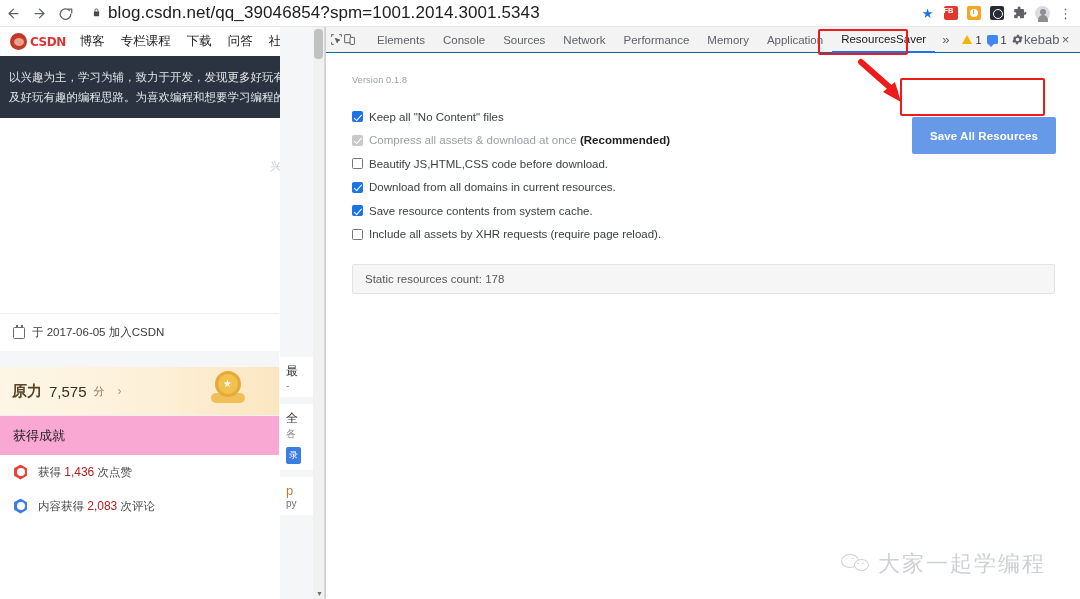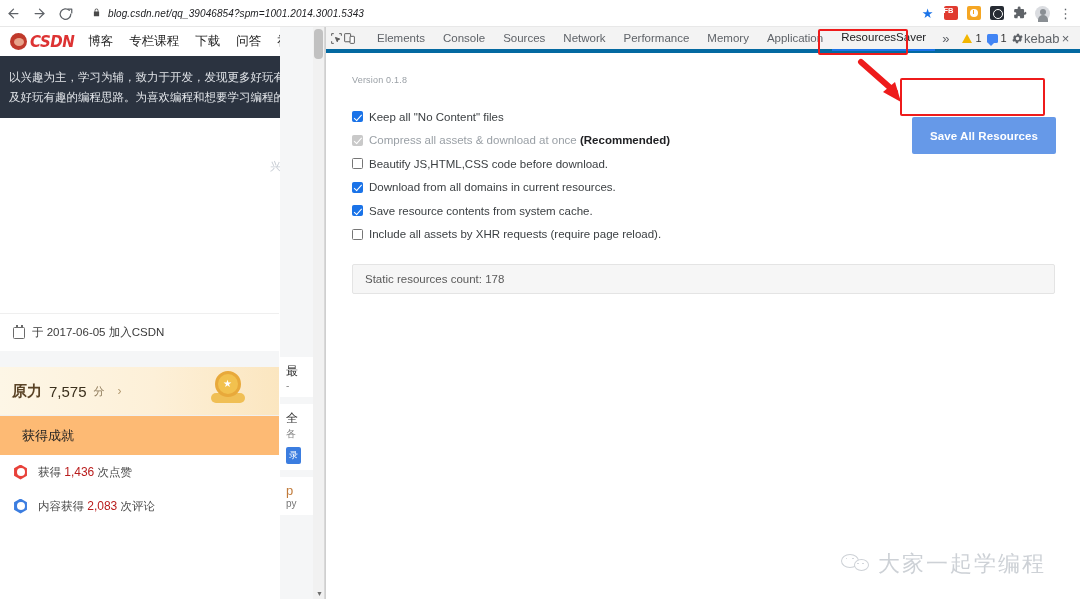--- a/index.html
+++ b/index.html
@@ -22,23 +22,22 @@
     width:26px; height:26px; display:flex; align-items:center; justify-content:center;
     color:#5f6368; font-size:15px; line-height:1; flex:none;
   }
   .nav-btn svg { display:block; }
   .omnibox {
     flex:1; height:20px; margin:0 6px 0 8px; display:flex; align-items:center;
     border-radius:10px; background:#fff; padding:0 6px;
   }
   .lock-ic { margin-right:7px; flex:none; }
   .url-text {
-    font-size:10px; color:#202124; white-space:nowrap; overflow:hidden;
+    font-size:17px; color:#202124; white-space:nowrap; overflow:hidden;
     letter-spacing:0.1px;
-    font-style:italic;
   }
   .ext-icons { display:flex; align-items:center; gap:4px; padding-right:5px; }
   .ext-ic { width:19px; height:19px; display:flex; align-items:center; justify-content:center; border-radius:3px; flex:none; }
   .ic-star { color:#1a73e8; font-size:13px; }
   .ic-red { background:#e03a2f; color:#fff; font-size:7.5px; font-weight:bold; border-radius:2px; width:14px;height:14px; }
   .ic-orange { background:#f5a623; border-radius:2px; width:14px;height:14px; position:relative; }
   .ic-orange::after{content:"";position:absolute;left:3px;top:2.5px;width:8px;height:8px;border-radius:50%;background:#fff;}
   .ic-orange::before{content:"";position:absolute;left:6.4px;top:3.5px;width:1.4px;height:4px;background:#f5a623;z-index:2;}
   .ic-dark { background:#262b33; border-radius:2px; width:14px;height:14px; position:relative;}
   .ic-dark::after{content:"";position:absolute;left:3px;top:3px;width:8px;height:8px;border-radius:50%;border:1.4px solid #fff;}
@@ -50,21 +49,21 @@
 
   
   .page {
     position:absolute; top:27px; left:0; width:325px; height:572px;
     background:#fff; overflow:hidden; border-right:1px solid #d8d8d8;
   }
   .csdn-head { height:29px; display:flex; align-items:center; padding-left:10px; gap:14px; background:#fff; }
   .csdn-logo { display:flex; align-items:center; gap:3px; }
   .monkey { width:17px;height:17px;border-radius:50%;background:#c0392b; position:relative; }
   .monkey::after{content:"";position:absolute;left:3.5px;top:5px;width:10px;height:8px;border-radius:50%;background:#e8a38a;}
-  .csdn-word { font-size:15px; font-weight:bold; color:#d33; letter-spacing:-0.5px; font-family:"DejaVu Sans", sans-serif;font-style:italic;}
+  .csdn-word { font-size:12px; font-weight:bold; color:#d33; letter-spacing:-0.5px; font-family:"DejaVu Sans", sans-serif;}
   .csdn-nav { display:flex; gap:16px; font-size:12.5px; color:#222; }
 
   .banner {
     height:62px; background:#2b3340; padding:9px 0 0 9px; color:#fff; position:relative;
   }
   .banner-title { font-size:14.5px; font-weight:bold; letter-spacing:0.3px; }
   .banner-desc { font-size:11.5px; line-height:16px; color:#e3e6ea; margin-top:4px; white-space:nowrap; }
 
   .blank-area { height:195px; background:#fff; position:relative; }
   .wm-faint { position:absolute; right:10px; top:41px; font-size:11px; color:#c8cdd4; }
@@ -86,22 +85,22 @@
   }
   .force-label { font-size:15px; font-weight:bold; color:#5a4326; }
   .force-num { font-size:15px; color:#3a2f1c; font-weight:normal; }
   .force-unit { font-size:11px; color:#8a7655; }
   .force-arrow { font-size:12px; color:#b29a70; margin-left:6px; }
   .medal { position:absolute; right:34px; top:4px; width:34px; height:34px; }
   .medal-c { position:absolute; left:4px; top:0; width:26px;height:26px;border-radius:50%;background:#f2c14e;border:3px solid #e8a93b;}
   .medal-star { position:absolute; left:12px; top:7px; color:#fff; font-size:10px; }
   .medal-base { position:absolute; left:0; bottom:2px; width:34px;height:10px;border-radius:5px;background:#f0bf55; }
 
-  .ach-head { width:279px; height:40px; display:flex; align-items:center; padding-left:22px;
-    font-size:13px; color:#222; border-top:1px solid #f0f0f0; background:#fdba74; }
+  .ach-head { width:279px; height:40px; display:flex; align-items:center; padding-left:13px;
+    font-size:13px; color:#222; border-top:1px solid #f0f0f0; background:#f9a8d4; }
   .ach-row { width:279px; height:34px; display:flex; align-items:center; gap:10px; padding-left:13px; background:#fff; }
   .hex { width:15px;height:15px;position:relative;flex:none;
     clip-path:polygon(50% 0,93% 25%,93% 75%,50% 100%,7% 75%,7% 25%); }
   .hex.red{background:#e8413a;}
   .hex.blue{background:#3b7de0;}
   .hex::after{content:"";position:absolute;left:3.5px;top:3.5px;width:8px;height:8px;border-radius:50%;background:#fff;}
   .ach-text { font-size:11.5px; color:#4a4a4a; }
   .ach-text b { font-weight:normal; color:#b91c1c; font-size:12px; }
 
   
@@ -118,21 +117,21 @@
   .scrollbar-thumb { position:absolute; right:1px; top:2px; width:9px; height:30px; background:#c1c1c1; border-radius:4px; }
   .sb-arrow { position:absolute; right:1px; font-size:7px; color:#6e6e6e; }
 
   
   .devtools {
     position:absolute; top:27px; left:325px; width:755px; height:572px;
     background:#fff; border-left:1px solid #cfcfcf;
   }
   .dt-tabbar {
     height:26px; display:flex; align-items:center; background:#f3f3f3;
-    border-bottom:4px solid #0369a1; padding-left:4px;
+    border-bottom:1px solid #0369a1; padding-left:4px;
   }
   .dt-ic { width:22px;height:22px; display:flex;align-items:center;justify-content:center; color:#5a5a5a; }
   .dt-sep { width:1px; height:15px; background:#cfcfcf; margin:0 6px; }
   .dt-tab {
     font-size:11.5px; color:#5f6368; padding:0 9px; height:26px;
     display:flex; align-items:center; white-space:nowrap;
   }
   .dt-tab.active { color:#202124; border-bottom:2px solid #1a73e8; }
   .dt-more { font-size:13px; color:#5f6368; padding:0 7px; }
   .dt-badges { display:flex; align-items:center; gap:5px; margin-left:6px; }

